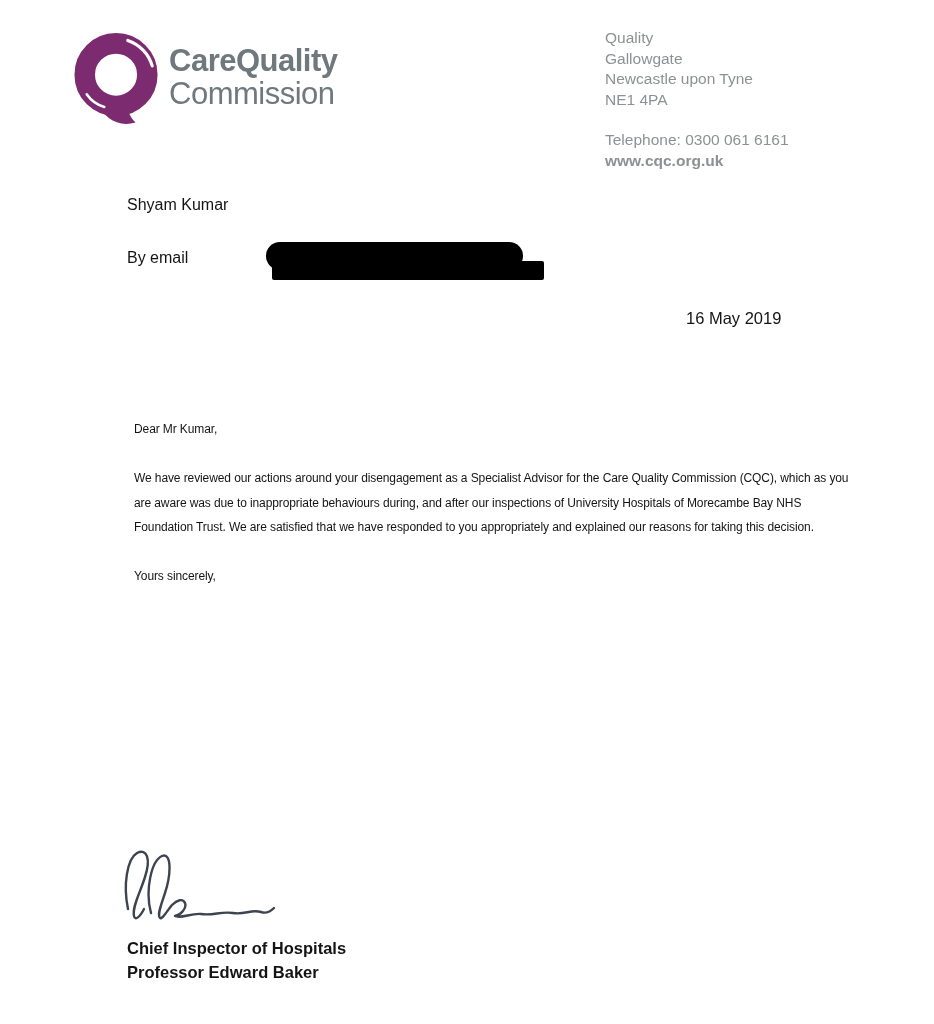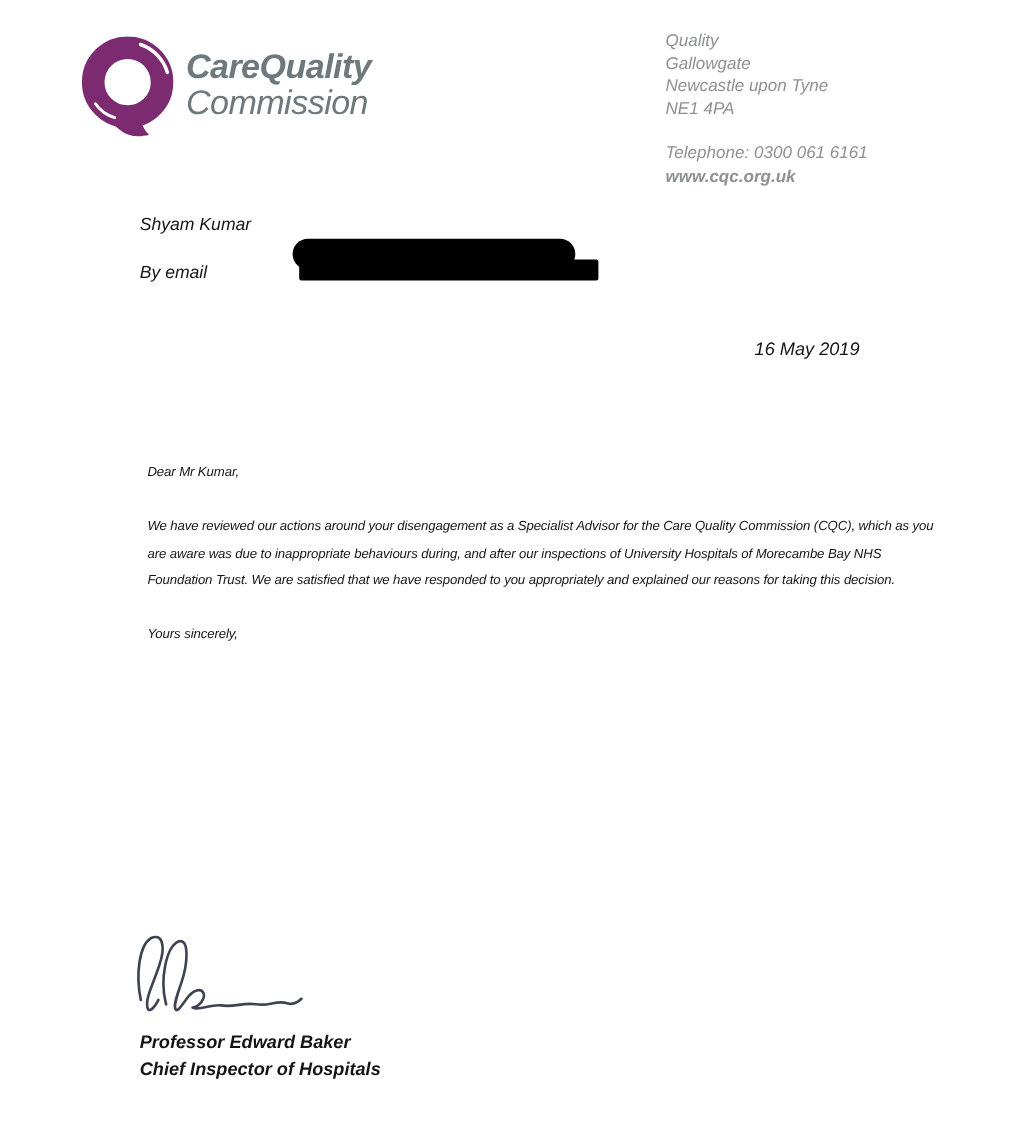--- a/index.html
+++ b/index.html
@@ -7,21 +7,20 @@
   body {
     font-family: "Liberation Sans", "DejaVu Sans", sans-serif;
     color: #141414;
   }
   .page {
     position: relative;
     width: 934px;
     height: 1024px;
     background: #ffffff;
     overflow: hidden;
-    font-style: italic;
   }
 
   
   .logo {
     position: absolute;
     left: 73px;
     top: 33px;
     display: flex;
     align-items: flex-start;
   }
@@ -54,25 +53,25 @@
   .recipient-name {
     position: absolute;
     left: 127px;
     top: 195px;
     font-size: 16px;
     line-height: 20px;
   }
   .byemail-row {
     position: absolute;
     left: 127px;
-    top: 223px;
+    top: 248px;
     font-size: 16px;
     line-height: 20px;
     display: flex;
-    align-items: flex-end;
+    align-items: flex-start;
   }
   .redaction {
     position: relative;
     width: 360px;
     height: 36px;
     margin-left: 16px;
   }
   .redaction .blob-top {
     position: absolute;
     left: 62px;
@@ -179,17 +178,17 @@
   </div>
 
   <svg class="signature-img" viewBox="0 0 158 92" xmlns="http://www.w3.org/2000/svg" aria-hidden="true">
     <g fill="none" stroke="#3d4450" stroke-width="2.4" stroke-linecap="round" stroke-linejoin="round">
       <path d="M7,64 C2,40 6,14 16,8 C26,3 30,14 24,32 C19,48 11,62 13,71 C14,76 19,72 23,64"></path>
       <path d="M30,68 C24,46 30,16 41,11 C51,7 50,30 44,48 C40,60 36,70 39,73 C41,75 46,66 51,60 C56,55 62,53 64,58 C66,63 60,70 54,71 C60,74 70,68 80,69 C92,71 100,66 112,68 C124,70 130,64 140,67 C146,69 150,66 153,63"></path>
     </g>
   </svg>
 
   <div class="signatory">
+    <div>Chief Inspector of Hospitals</div>
     <div>Professor Edward Baker</div>
-    <div>Chief Inspector of Hospitals</div>
   </div>
 
 </div>
 
 </body></html>

